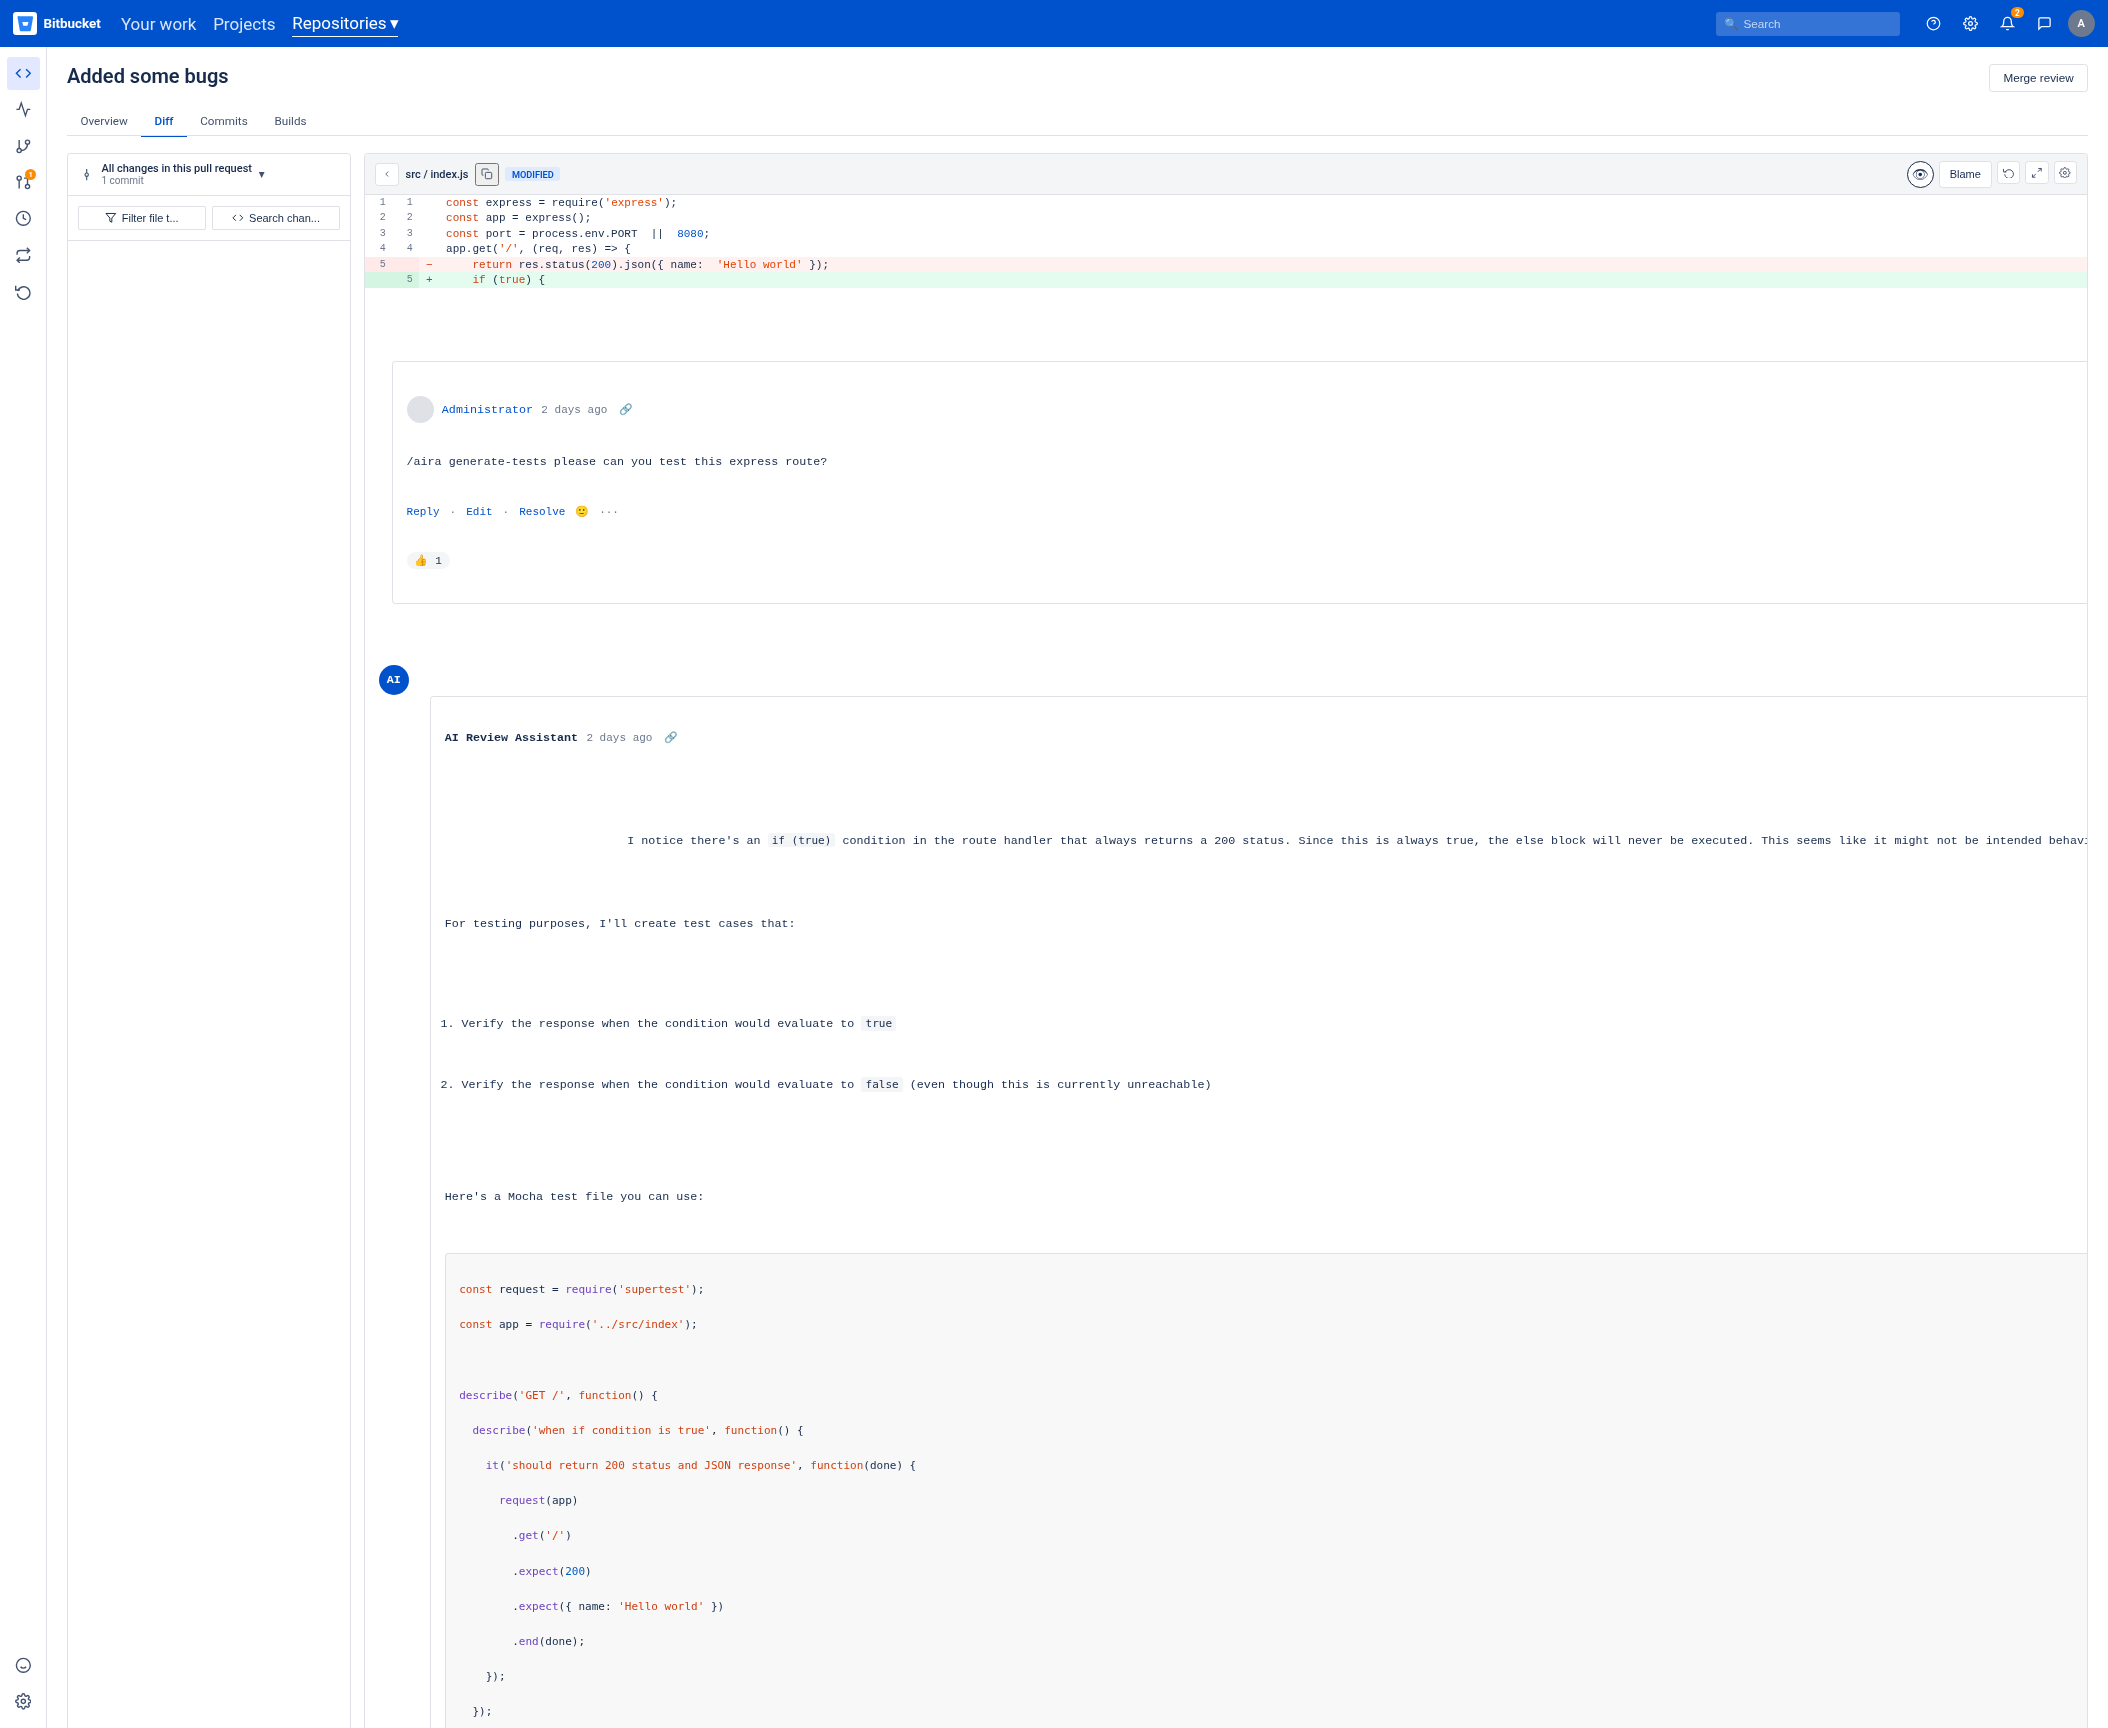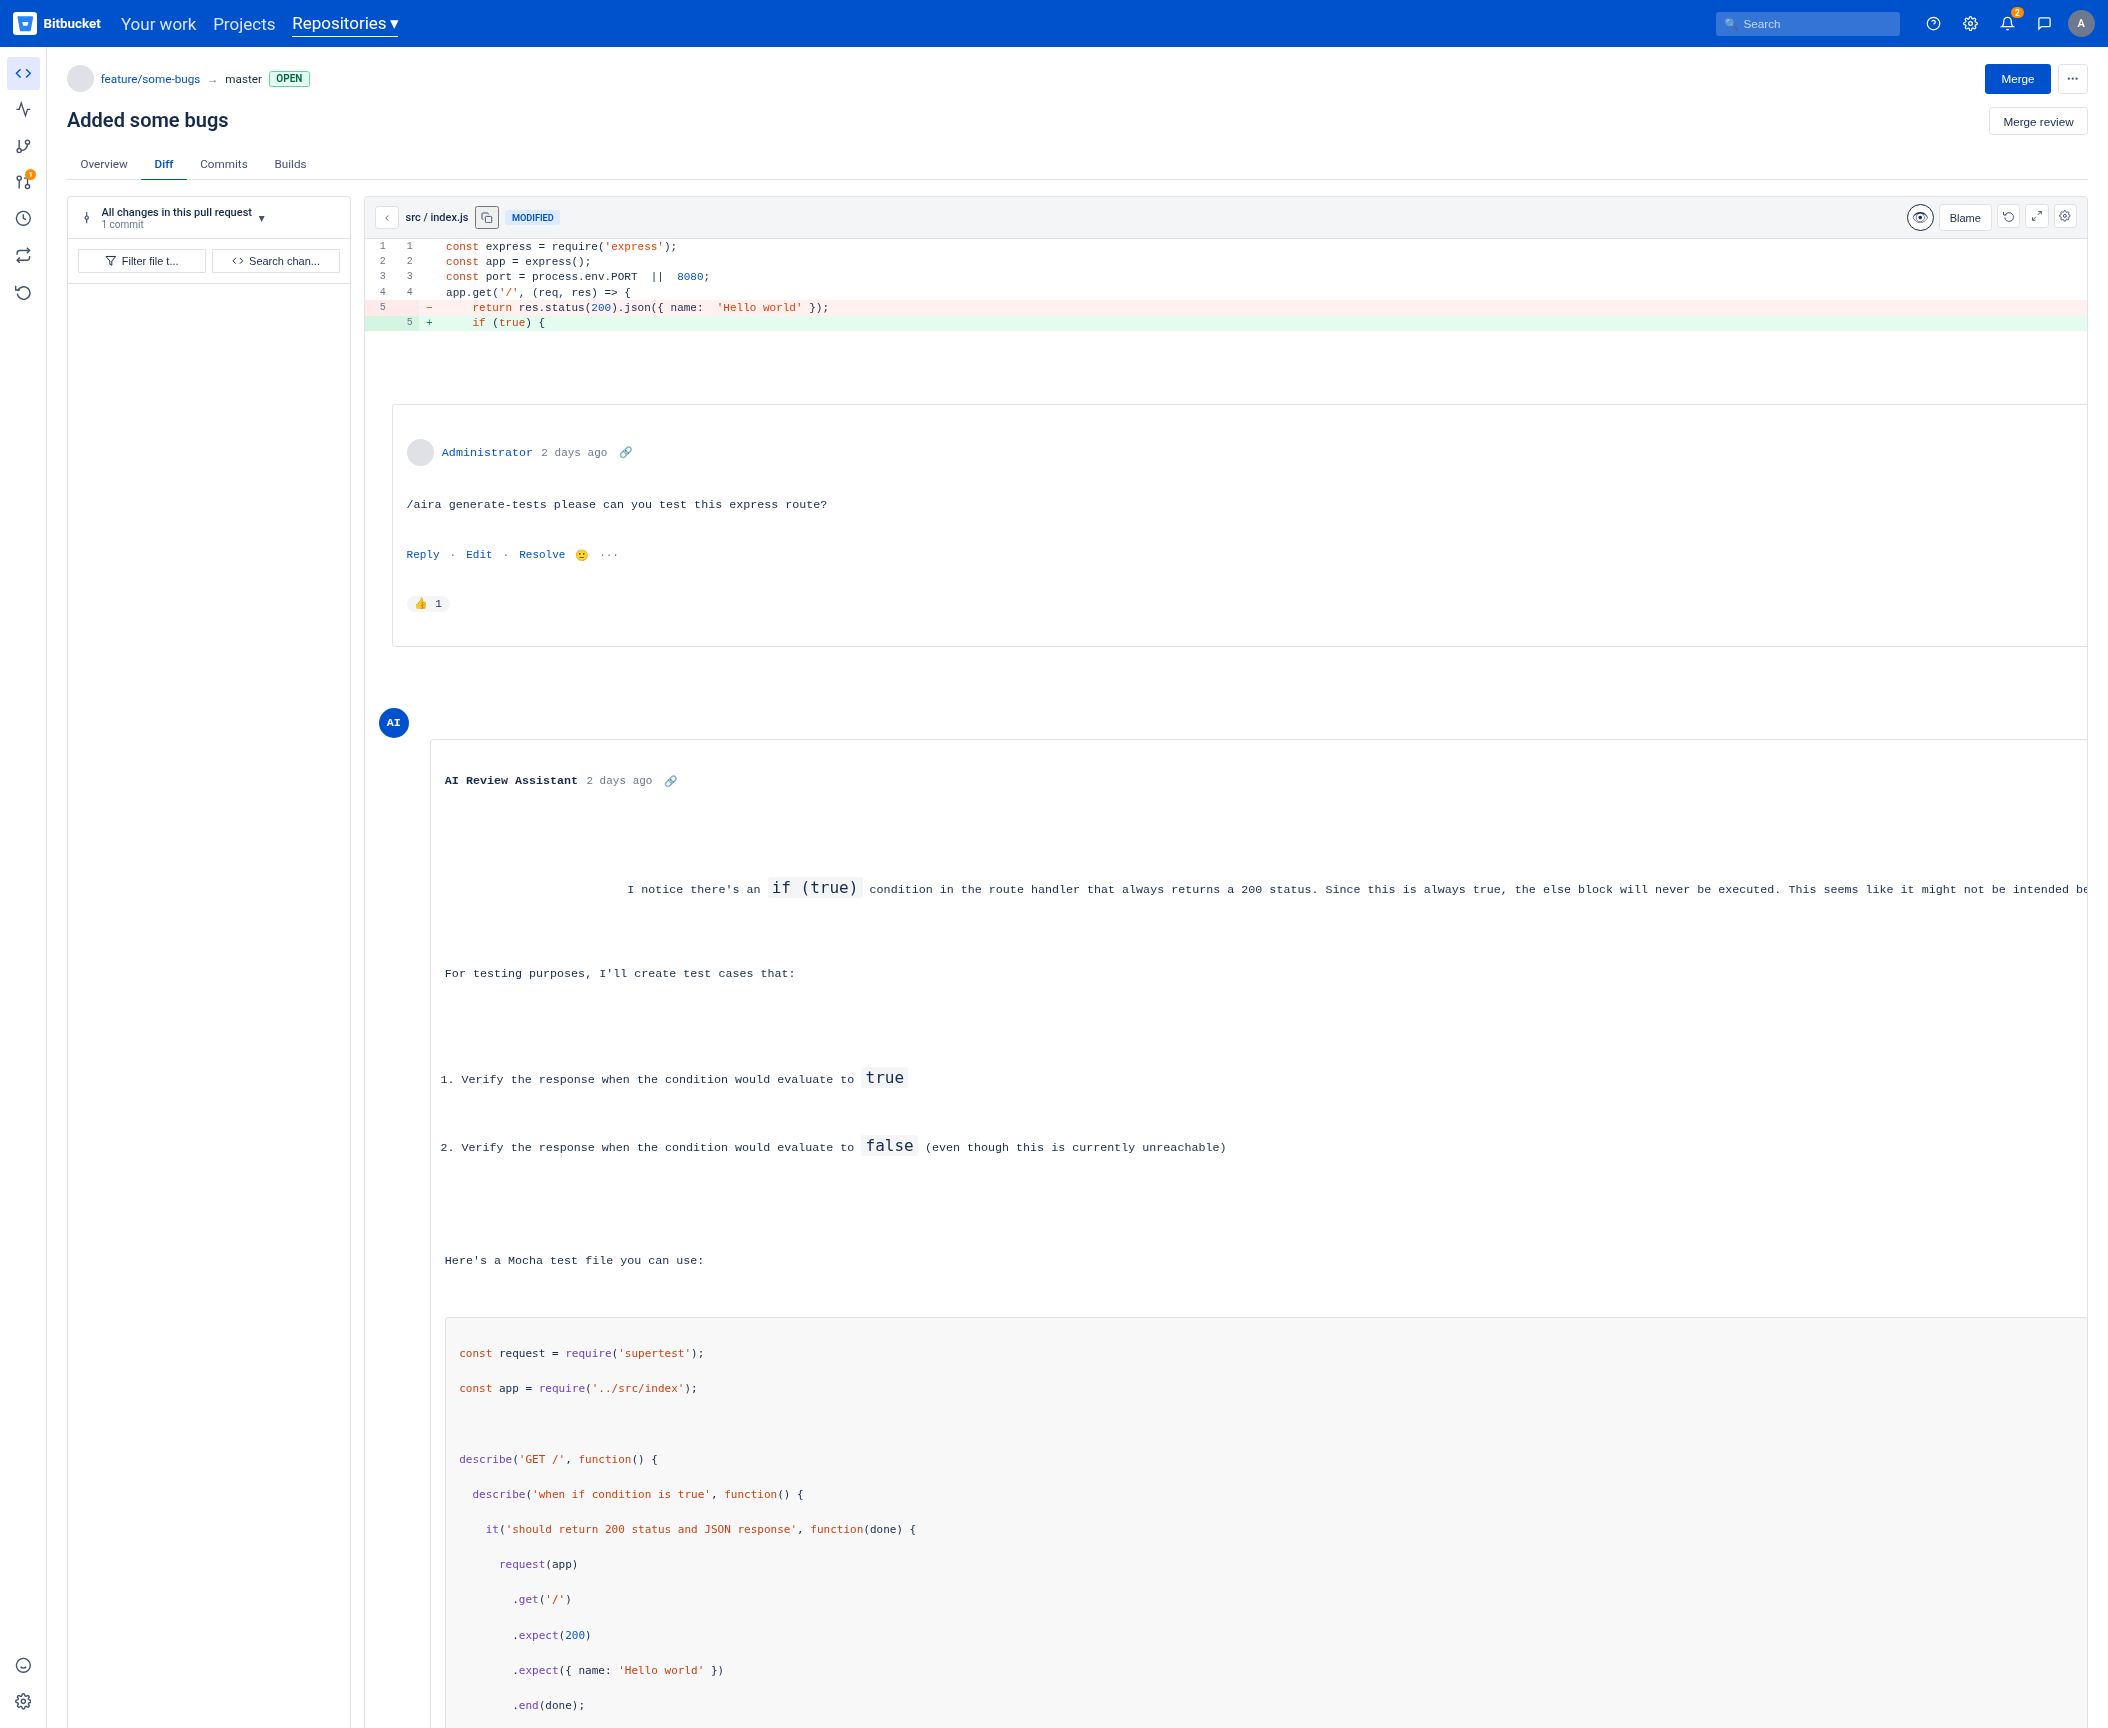--- a/index.html
+++ b/index.html
@@ -128,21 +128,21 @@
     .comment-reactions { padding: 3.3px 13.4px 10px; display: flex; align-items: center; gap: 5px; }
     .reaction-badge { background: #f4f5f7; border-radius: 10px; padding: 1.7px 8.3px; font-size: 11px; }
     .ai-avatar { width: 30px; height: 30px; border-radius: 50%; background: #0052cc; display: flex; align-items: center; justify-content: center; color: #fff; font-size: 11.7px; font-weight: 700; }
     .ai-comment-box { border: 0.8px solid #dfe1e6; border-radius: 3.3px; margin: 6.7px 13.4px 10px; background: #fff; }
     .ai-comment-header { display: flex; align-items: center; gap: 8.3px; padding: 10px 13.4px 6.7px; }
     .ai-author { font-size: 11.7px; font-weight: 600; color: #172b4d; text-align: center; }
     .ai-time { font-size: 11px; color: #6b778c; }
     .ai-body { padding: 0 13.4px 10px; font-size: 11.7px; line-height: 1.6; color: #172b4d; }
     .ai-body ol { padding-left: 16.7px; margin: 6.7px 0; }
     .ai-body li { margin-bottom: 5px; }
-    .code-inline { background: #f4f5f7; border-radius: 2.5px; padding: 0.8px 4.2px; font-family: monospace; font-size: 16px; color: #172b4d; }
+    .code-inline { background: #f4f5f7; border-radius: 2.5px; padding: 0.8px 4.2px; font-family: monospace; font-size: 11px; color: #172b4d; }
     .code-block { background: #f8f8f8; border: 0.8px solid #dfe1e6; border-radius: 3.3px; padding: 10px 13.4px; margin: 8.3px 0; font-family: monospace; font-size: 11px; line-height: 1.6; overflow-x: auto; }
 
     
     .kw { color: #d04010; }
     .str { color: #e44000; }
     .num { color: #0052cc; }
     .fn { color: #172b4d; }
 
     
     .cb-kw { color: #d04010; }
@@ -268,37 +268,20 @@
   <div class="sidebar-icon">
     <svg width="16.7" height="16.7" viewBox="0 0 24 24" fill="none" stroke="currentColor" stroke-width="2">
         <circle cx="12" cy="12" r="3"></circle>
         <path d="M19.4 15a1.65 1.65 0 0 0 .33 1.82l.06.06a2 2 0 0 1-2.83 2.83l-.06-.06a1.65 1.65 0 0 0-1.82-.33 1.65 1.65 0 0 0-1 1.51V21a2 2 0 0 1-4 0v-.09A1.65 1.65 0 0 0 9 19.4a1.65 1.65 0 0 0-1.82.33l-.06.06a2 2 0 0 1-2.83-2.83l.06-.06A1.65 1.65 0 0 0 4.68 15a1.65 1.65 0 0 0-1.51-1H3a2 2 0 0 1 0-4h.09A1.65 1.65 0 0 0 4.6 9a1.65 1.65 0 0 0-.33-1.82l-.06-.06a2 2 0 0 1 2.83-2.83l.06.06A1.65 1.65 0 0 0 9 4.68a1.65 1.65 0 0 0 1-1.51V3a2 2 0 0 1 4 0v.09a1.65 1.65 0 0 0 1 1.51 1.65 1.65 0 0 0 1.82-.33l.06-.06a2 2 0 0 1 2.83 2.83l-.06.06A1.65 1.65 0 0 0 19.4 9a1.65 1.65 0 0 0 1.51 1H21a2 2 0 0 1 0 4h-.09a1.65 1.65 0 0 0-1.51 1z"></path>
       </svg>
   </div>
 </aside>
 
 <div class="main-content">
 
-  <div class="pr-breadcrumb">
-    <div class="pr-avatar"></div>
-    <span class="pr-branch">feature/some-bugs</span>
-    <span class="pr-arrow">→</span>
-    <span class="pr-target">master</span>
-    <span class="pr-badge">OPEN</span>
-    <div class="pr-actions">
-      <button class="btn-merge">Merge</button>
-      <button class="btn-more">
-        <svg width="13.4" height="13.4" viewBox="0 0 24 24" fill="currentColor">
-            <circle cx="5" cy="12" r="2"></circle>
-            <circle cx="12" cy="12" r="2"></circle>
-            <circle cx="19" cy="12" r="2"></circle>
-          </svg>
-      </button>
-    </div>
-  </div>
 
   <div class="pr-title-row">
     <h1 class="pr-title">Added some bugs</h1>
     <div class="pr-start-review">
       <button class="btn-start-review">Merge review</button>
     </div>
   </div>
 
   <div class="pr-tabs">
     <div class="pr-tab">Overview</div>

